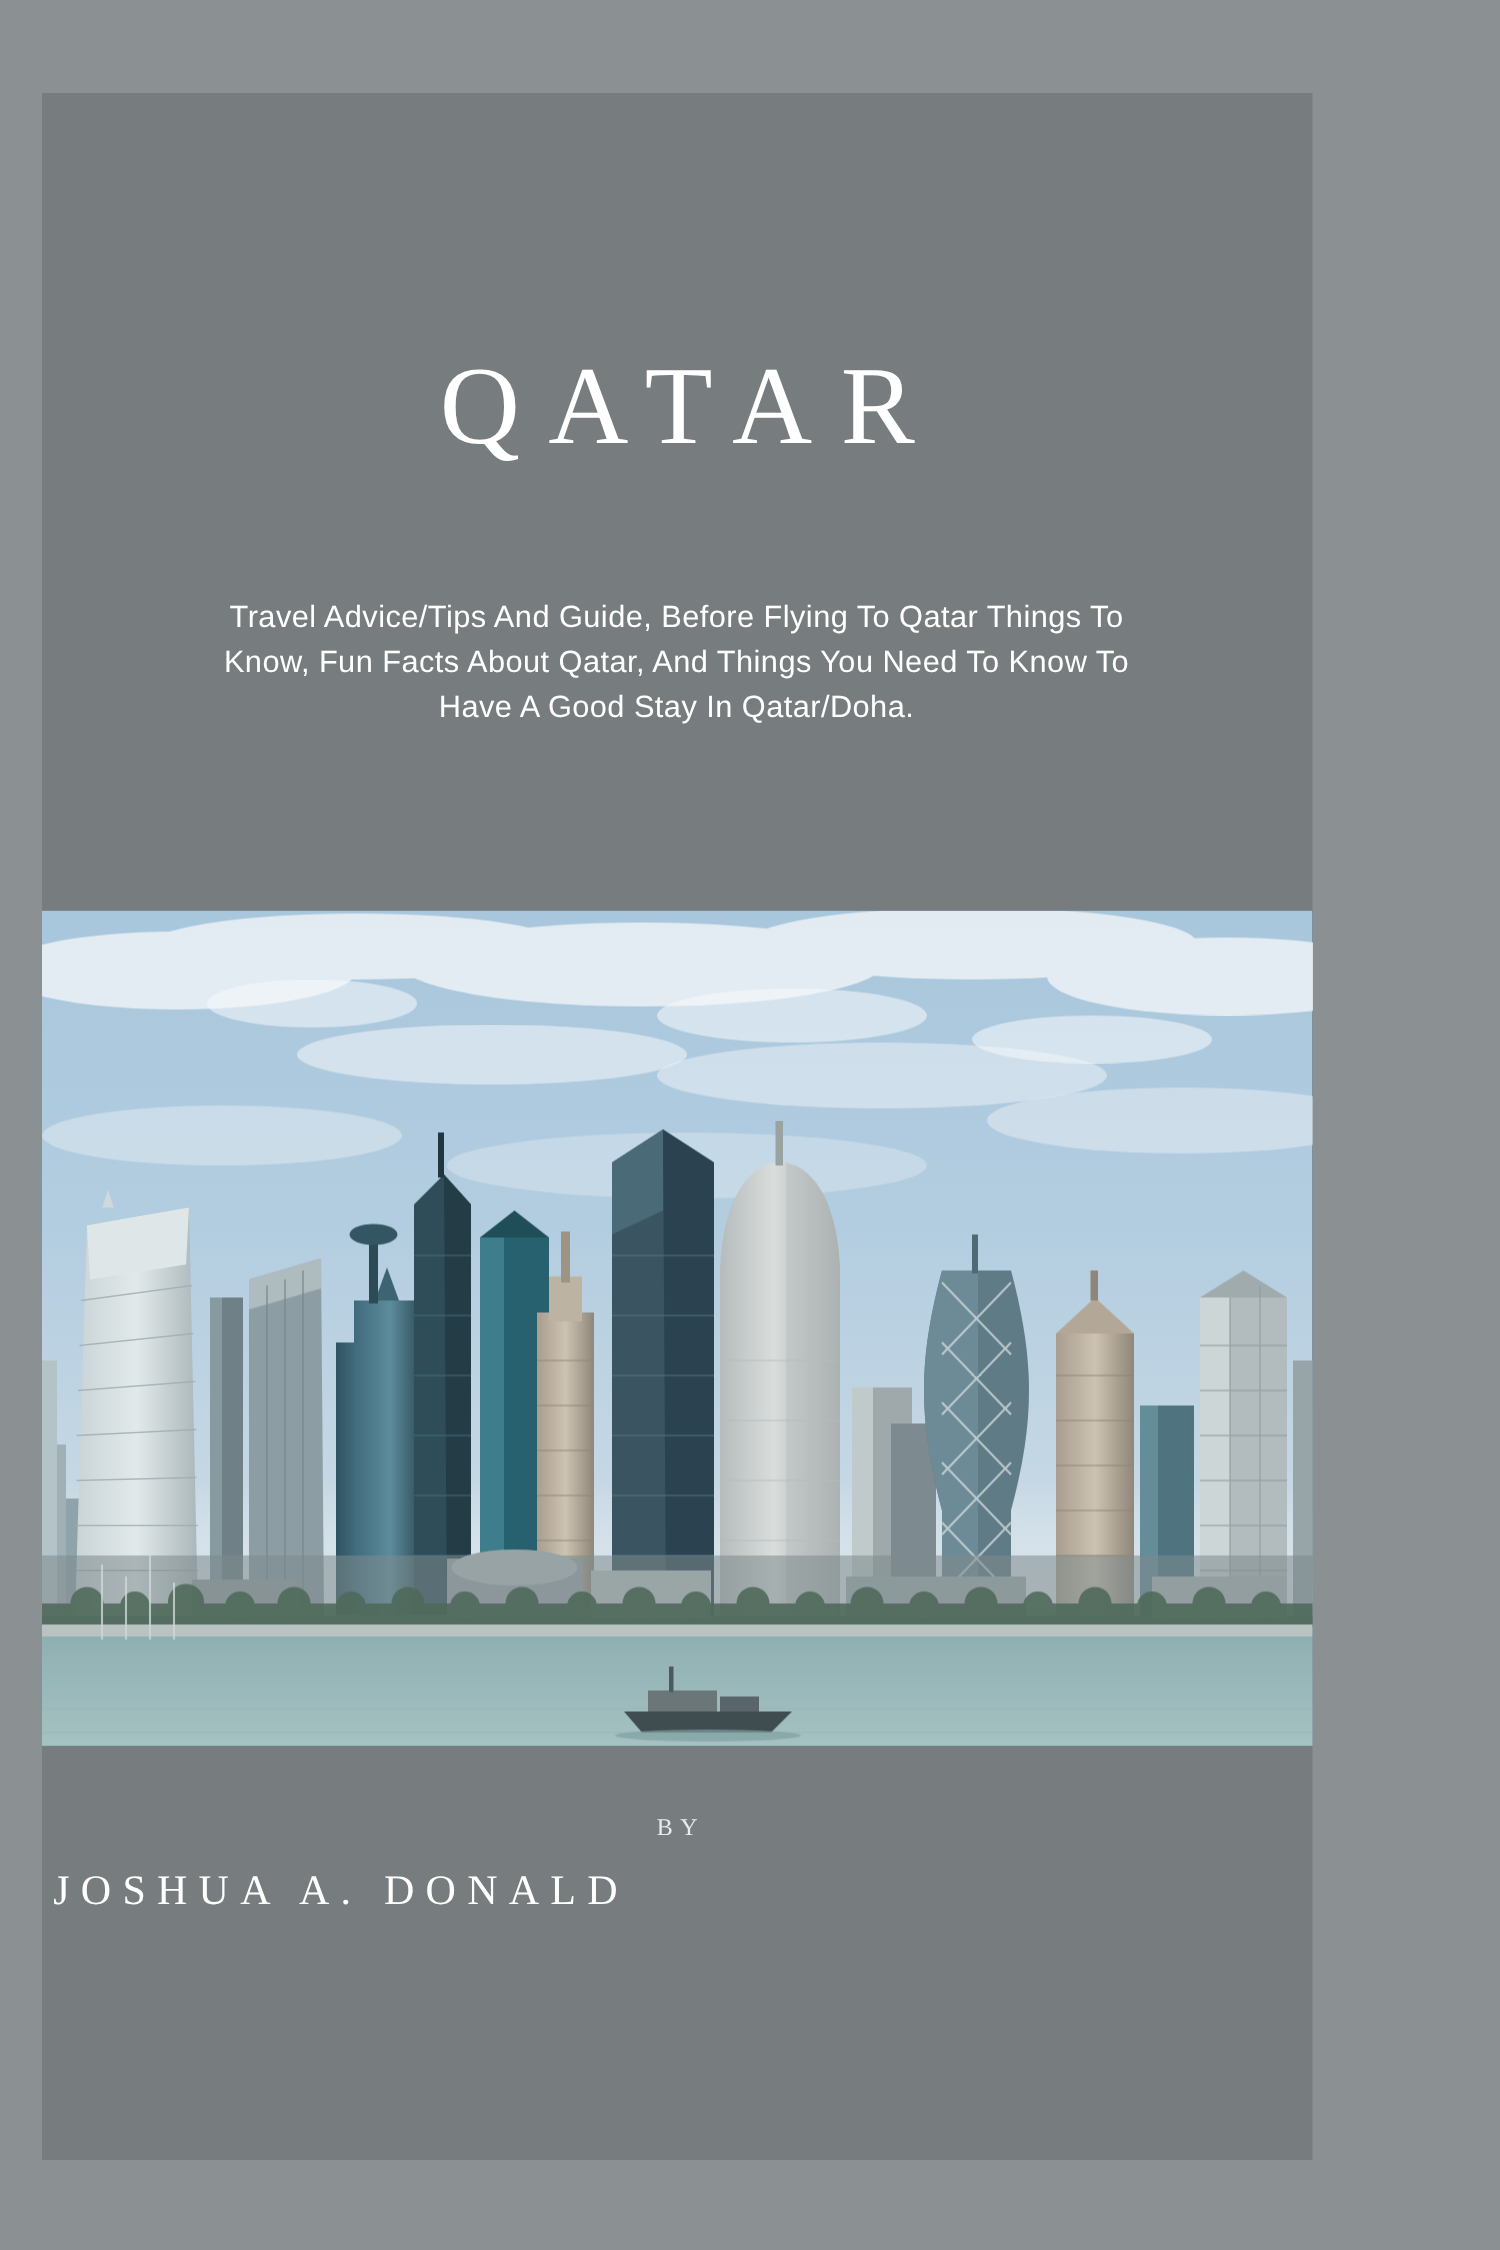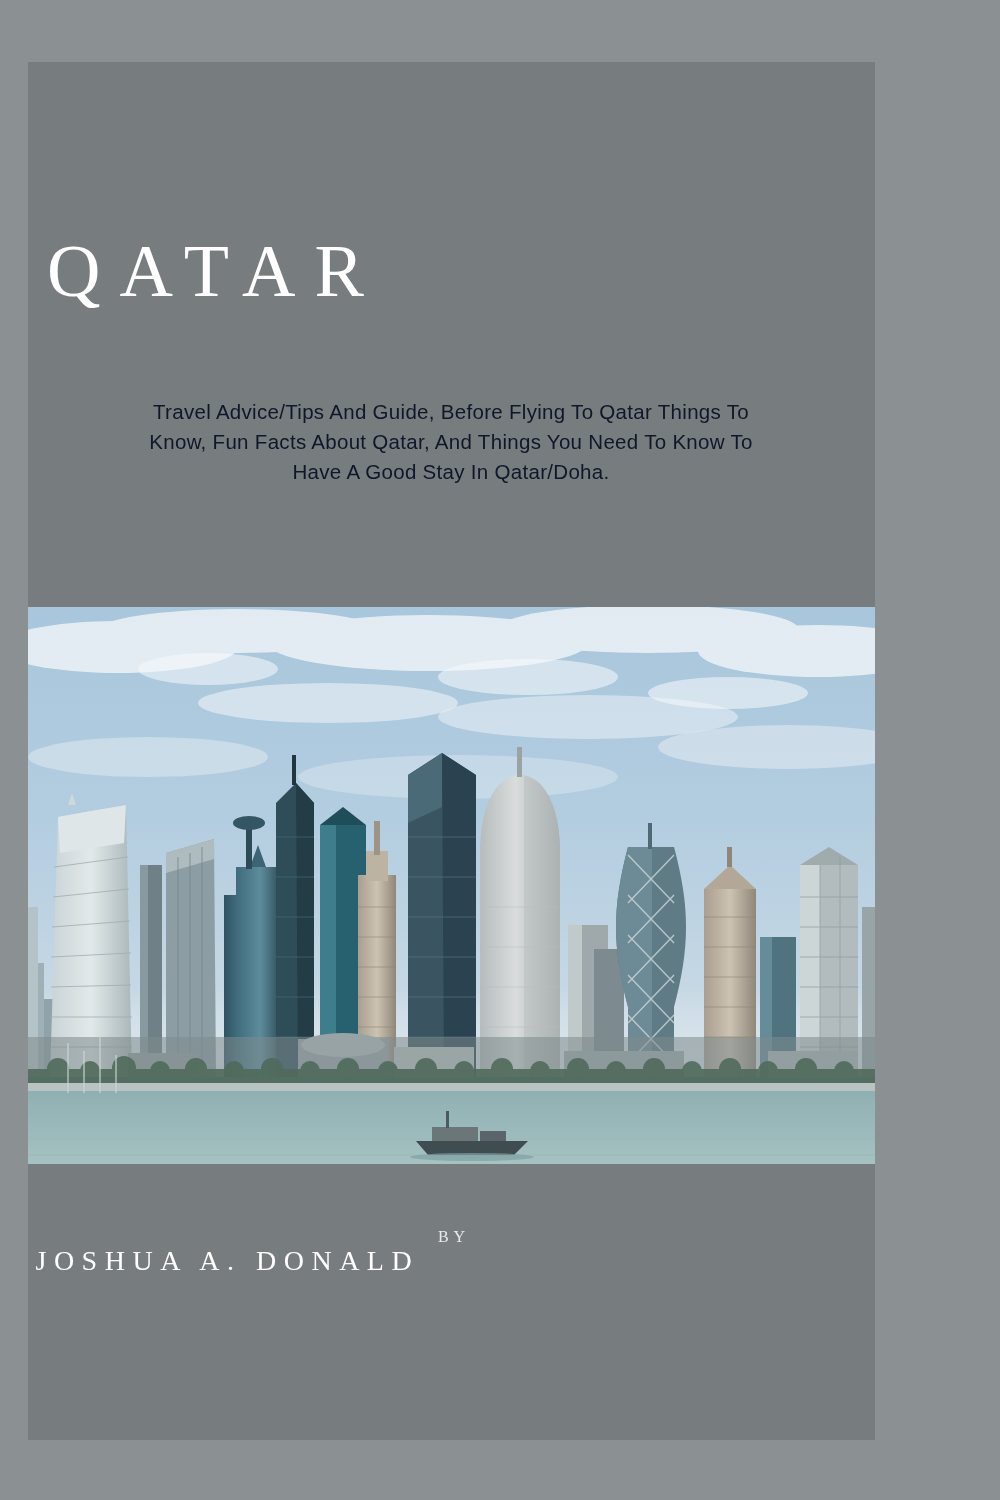--- a/index.html
+++ b/index.html
@@ -30,37 +30,38 @@
     height: 1378px;
     background: #777d7e;
   }
 
   
   .title {
     position: absolute;
     left: 0;
     top: 172px;
     width: 847px;
+    text-align: center;
     color: #ffffff;
     font-family: "Liberation Serif", serif;
     font-size: 74px;
     letter-spacing: 19px;
     text-indent: 19px;
     font-weight: 400;
     line-height: 1;
   }
 
   
   .subtitle {
     position: absolute;
     left: 113px;
     top: 335px;
     width: 620px;
     text-align: center;
-    color: #0f172a;
+    color: #ffffff;
     font-size: 20.5px;
     line-height: 30px;
     letter-spacing: 0.3px;
     font-weight: 400;
   }
 
   
   .photo {
     position: absolute;
     left: 0;
@@ -78,21 +79,20 @@
     position: absolute;
     left: 0;
     top: 1148px;
     width: 847px;
     text-align: center;
     color: #e9eaea;
     font-family: "Liberation Serif", serif;
     font-size: 16px;
     letter-spacing: 5px;
     text-indent: 5px;
-    margin-top: 18px;
   }
   .author {
     position: absolute;
     left: 0;
     top: 1183px;
     width: 847px;
     text-align: left;
     color: #ffffff;
     font-family: "Liberation Serif", serif;
     font-size: 28px;

